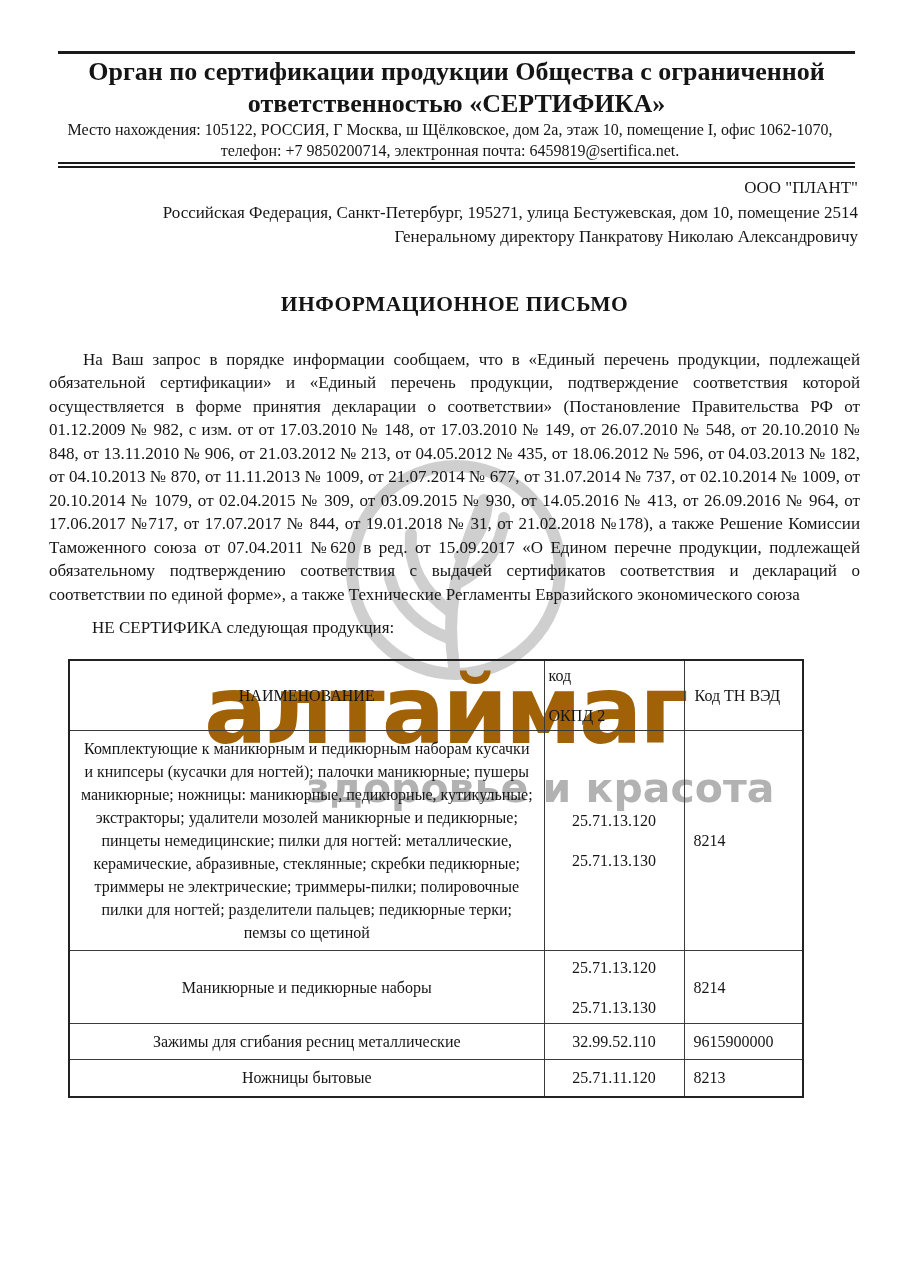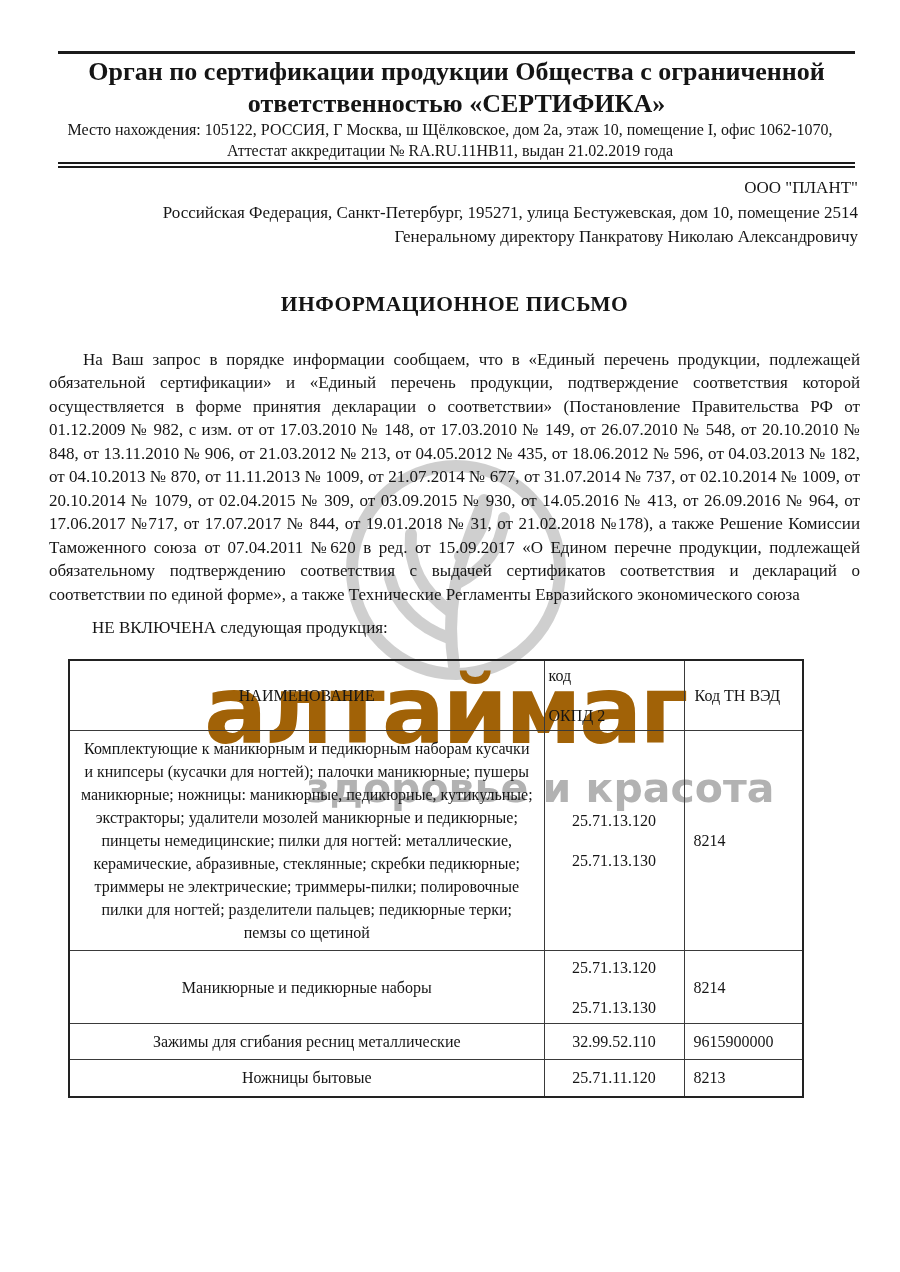--- a/index.html
+++ b/index.html
@@ -95,36 +95,36 @@
     <div class="wm-word">алтаймаг</div>
     <div class="wm-tagline">здоровье и красота</div>
   </div>
 
   <div class="content">
 
     <div class="rule-top"></div>
 
     <div class="org-name">Орган по сертификации продукции Общества с ограниченной ответственностью «СЕРТИФИКА»</div>
     <div class="lh-line">Место нахождения: 105122, РОССИЯ, Г Москва, ш Щёлковское, дом 2а, этаж 10, помещение I, офис 1062-1070,</div>
-    <div class="lh-line">Аттестат аккредитации № RA.RU.11НВ11, выдан 21.02.2019 года</div>
+    <div class="lh-line">телефон: +7 9850200714, электронная почта: 6459819@sertifica.net.</div>
 
     <div class="rule-double"></div>
 
 
     <div class="recipient">
       <div>ООО "ПЛАНТ"</div>
       <div>Российская Федерация, Санкт-Петербург, 195271, улица Бестужевская, дом 10, помещение 2514</div>
       <div>Генеральному директору Панкратову Николаю Александровичу</div>
     </div>
 
     <div class="doc-title">ИНФОРМАЦИОННОЕ ПИСЬМО</div>
 
     <p class="body-par">На Ваш запрос в порядке информации сообщаем, что в «Единый перечень продукции, подлежащей обязательной сертификации» и «Единый перечень продукции, подтверждение соответствия которой осуществляется в форме принятия декларации о соответствии» (Постановление Правительства РФ от 01.12.2009 № 982, с изм. от от 17.03.2010 № 148, от 17.03.2010 № 149, от 26.07.2010 № 548, от 20.10.2010 № 848, от 13.11.2010 № 906, от 21.03.2012 № 213, от 04.05.2012 № 435, от 18.06.2012 № 596, от 04.03.2013 № 182, от 04.10.2013 № 870, от 11.11.2013 № 1009, от 21.07.2014 № 677, от 31.07.2014 № 737, от 02.10.2014 № 1009, от 20.10.2014 № 1079, от 02.04.2015 № 309, от 03.09.2015 № 930, от 14.05.2016 № 413, от 26.09.2016 № 964, от 17.06.2017 №717, от 17.07.2017 № 844, от 19.01.2018 № 31, от 21.02.2018 №178), а также Решение Комиссии Таможенного союза от 07.04.2011 №620 в ред. от 15.09.2017 «О Едином перечне продукции, подлежащей обязательному подтверждению соответствия с выдачей сертификатов соответствия и деклараций о соответствии по единой форме», а также Технические Регламенты Евразийского экономического союза</p>
 
-    <p class="not-included">НЕ ВКЛЮЧЕНА следующая продукция:</p>
+    <p class="not-included">НЕ СЕРТИФИКА следующая продукция:</p>
 
     <table class="products">
       <colgroup>
         <col style="width:475px">
         <col style="width:140px">
         <col style="width:119px">
       </colgroup>
       <tbody>
           <tr class="r-head">
         <th class="h-name">НАИМЕНОВАНИЕ</th>

